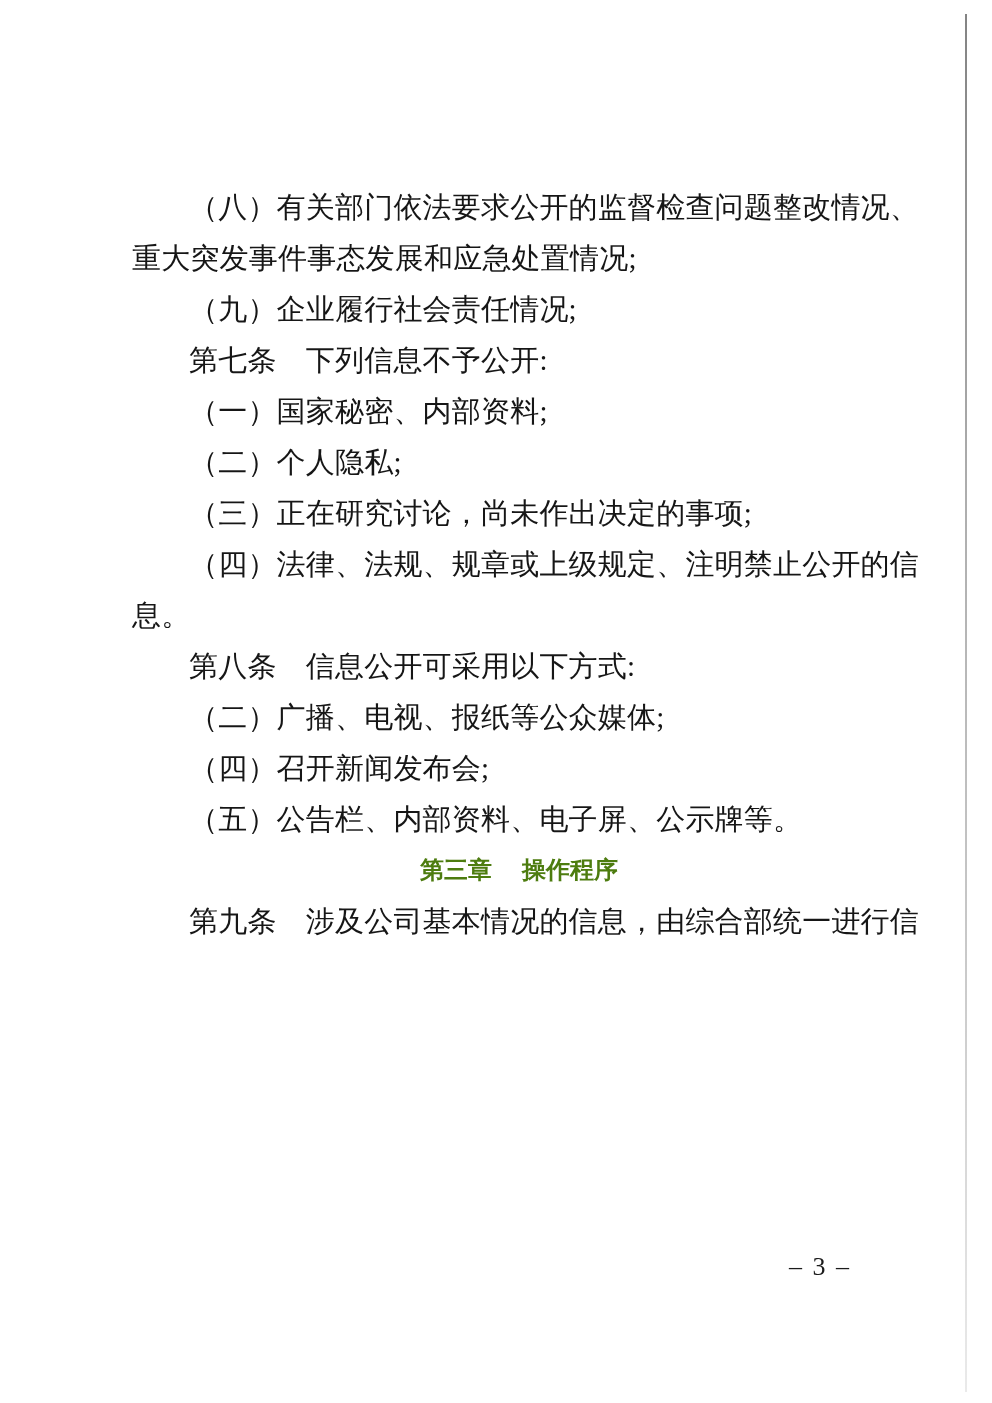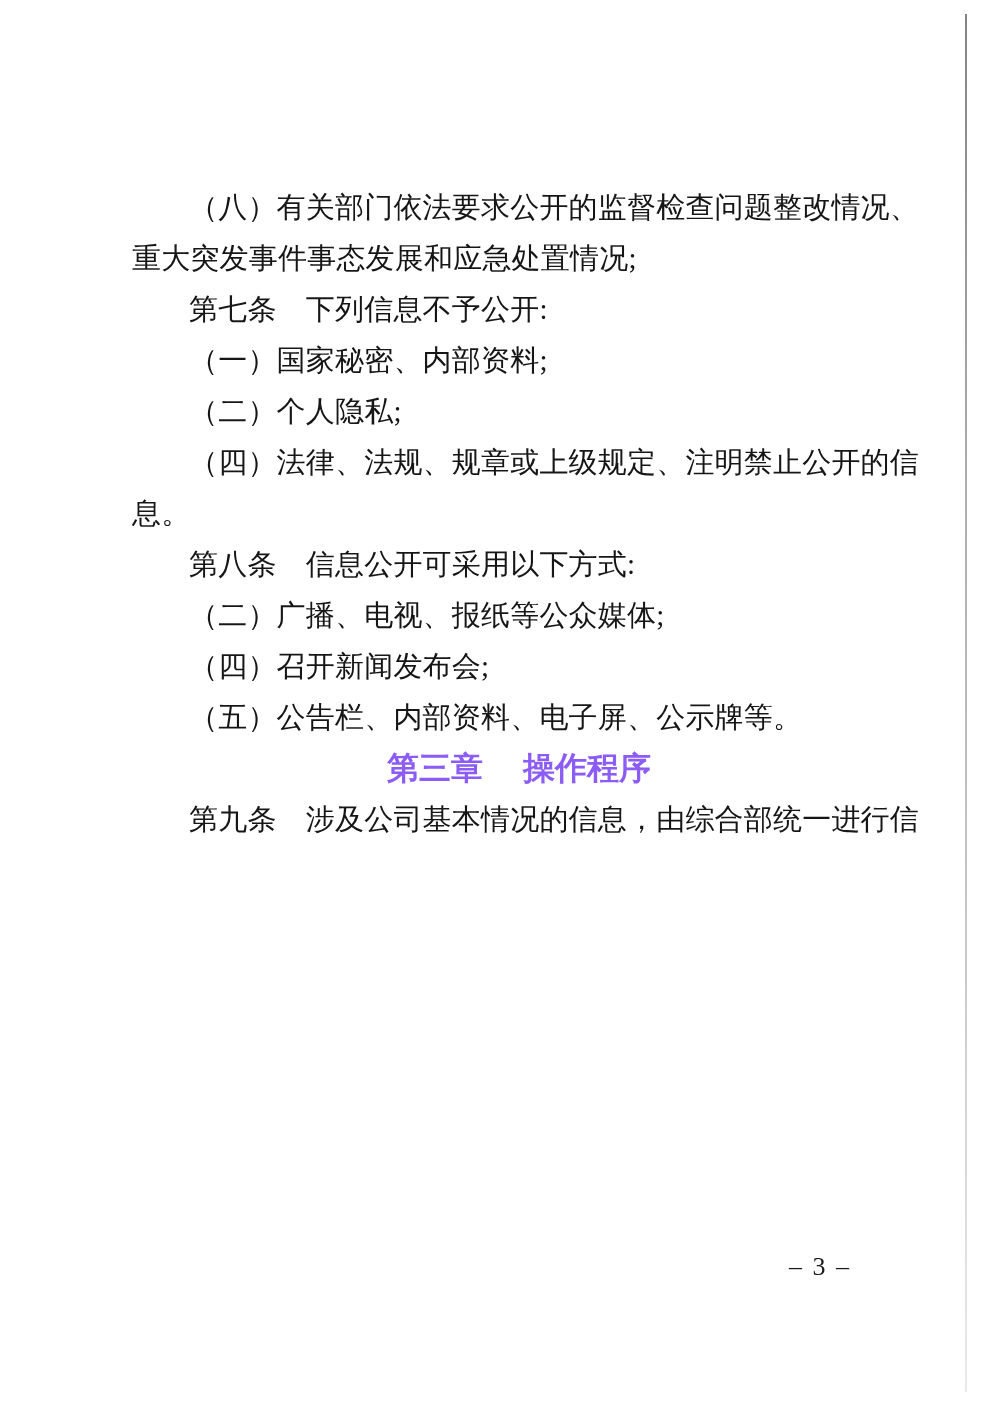--- a/index.html
+++ b/index.html
@@ -51,26 +51,26 @@
     margin-left: 10px;
   }
 
   .line.indent {
     padding-left: 57px;
   }
 
   .chapter-heading {
     height: 51px;
     line-height: 51px;
-    font-size: 32px;
+    font-size: 24px;
     font-weight: bold;
     text-align: center;
     padding-left: 34px;
     white-space: pre;
-    color: #8b5cf6;
+    color: #4d7c0f;
   }
 
   .page-number {
     position: absolute;
     top: 1250px;
     left: 750px;
     width: 140px;
     height: 34px;
     line-height: 34px;
     text-align: center;
@@ -83,23 +83,25 @@
 </head>
 <body>
 
 <div class="page">
 
   <div class="scan-line"></div>
 
   <div class="doc-body">
     <div class="line indent">（八）有关部门依法要求公开的监督检查问题整改情况、</div>
     <div class="line">重大突发事件事态发展和应急处置情况;</div>
+    <div class="line indent">（九）企业履行社会责任情况;</div>
     <div class="line indent">第七条　下列信息不予公开:</div>
     <div class="line indent">（一）国家秘密、内部资料;</div>
     <div class="line indent">（二）个人隐私;</div>
+    <div class="line indent">（三）正在研究讨论，尚未作出决定的事项;</div>
     <div class="line indent">（四）法律、法规、规章或上级规定、注明禁止公开的信</div>
     <div class="line">息。</div>
     <div class="line indent">第八条　信息公开可采用以下方式:</div>
     <div class="line indent">（二）广播、电视、报纸等公众媒体;</div>
     <div class="line indent">（四）召开新闻发布会;</div>
     <div class="line indent">（五）公告栏、内部资料、电子屏、公示牌等。</div>
 
     <div class="chapter-heading">第三章　 操作程序</div>
 
     <div class="line indent">第九条　涉及公司基本情况的信息，由综合部统一进行信</div>

